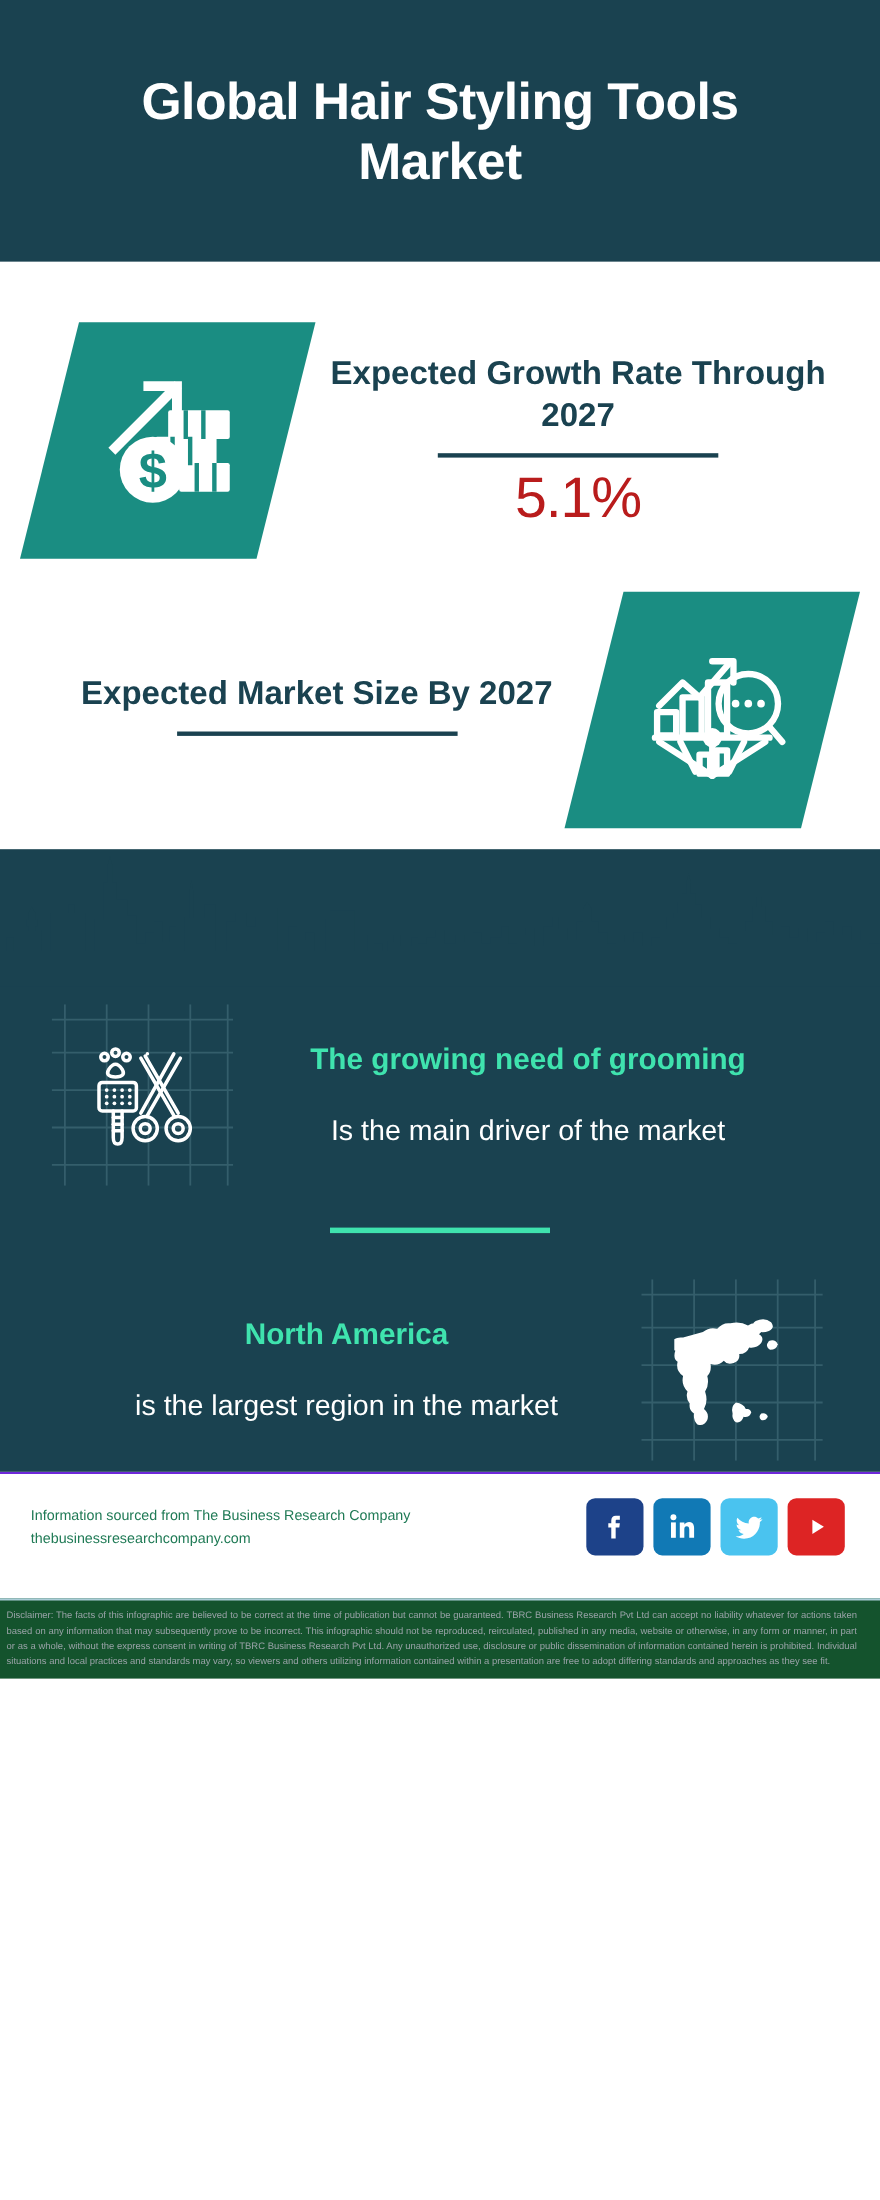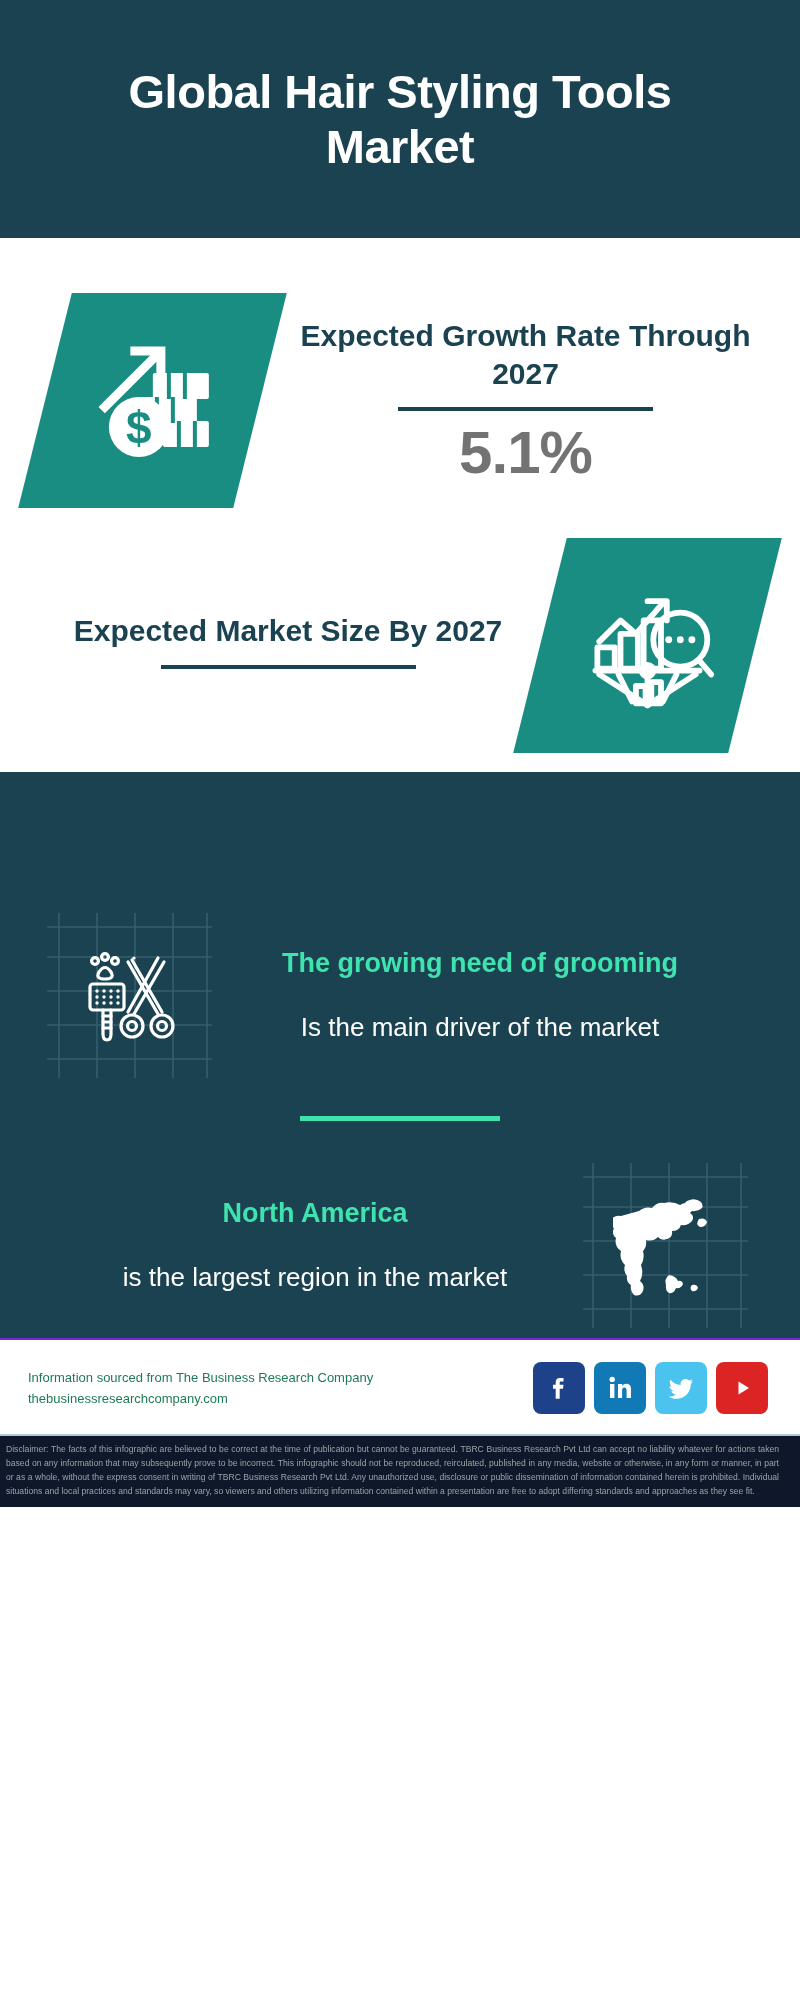--- a/index.html
+++ b/index.html
@@ -57,23 +57,23 @@
     font-size:30px;
     font-weight:bold;
     line-height:1.28;
   }
   .stat-rule {
     width:255px; height:4px;
     background:#1a4250;
     margin:14px auto 10px auto;
   }
   .stat-value {
-    color:#737373;
-    font-size:60px;
-    font-weight:bold;
+    color:#b91c1c;
+    font-size:52px;
+    font-weight:normal;
     line-height:1.05;
     letter-spacing:-1px;
   }
 
   .growth .para-badge { margin-left:45px; margin-right:10px; }
   .growth .stat-text  { padding-right:19px; }
   .size .para-badge   { margin-right:45px; margin-left:10px; }
   .size .stat-text    { padding-left:46px; }
 
   
@@ -141,21 +141,22 @@
     display:flex; align-items:center; justify-content:center;
   }
   .s-fb { background:#1d4289; }
   .s-li { background:#1179b5; }
   .s-tw { background:#4ac3ef; }
   .s-yt { background:#dd2424; }
 
   .disclaimer-wrap {
     border-top:2px solid #a9cdd7;
     padding:7px 21px 8px 6px;
-    background:#0f172a;
+    background:#14532d;
+    margin-top:19px;
   }
   .disclaimer {
     color:#9aa3a8;
     font-size:8.6px;
     line-height:1.62;
     text-align:justify;
   }
 </style>
 </head>
 <body>

